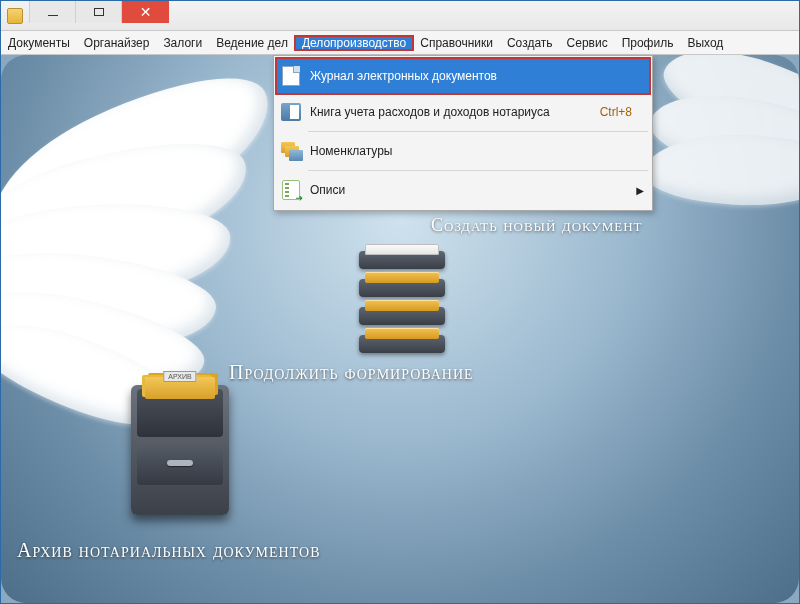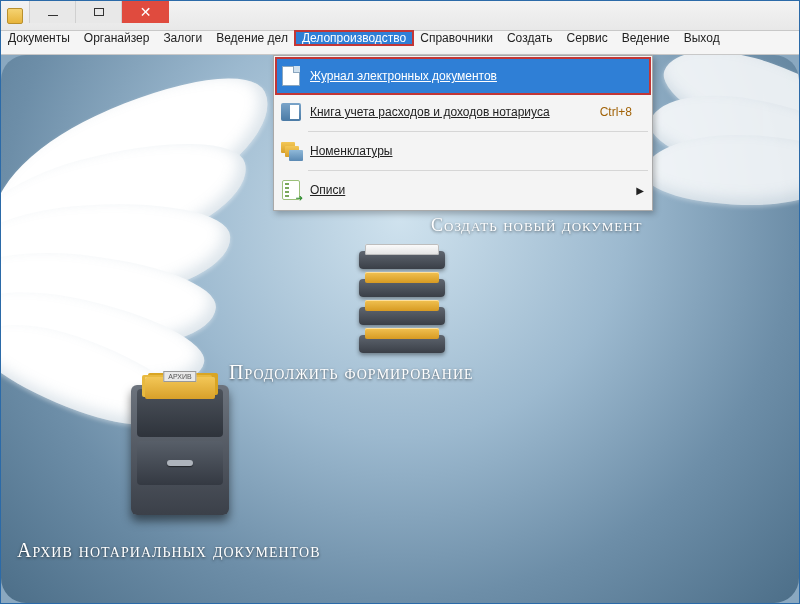--- a/index.html
+++ b/index.html
@@ -12,29 +12,29 @@
 .titlebar .app-icon { width: 16px; height: 16px; margin: 0 6px; background: linear-gradient(#f5d372,#e7b43b); border: 1px solid #b9902d; border-radius: 2px; }
 .titlebar .title { flex: 1; text-align: center; font-size: 12px; color: #333; }
 .titlebar .win-controls { display: flex; height: 100%; }
 .titlebar .win-btn { width: 46px; height: 22px; display: flex; align-items: center; justify-content: center; font-size: 12px; color: #333; border-left: 1px solid #d0d0d0; background: #e8e8e8; }
 .titlebar .win-close { background: #e04b3e; color: #fff; width: 48px; }
 .titlebar .win-min span { width: 10px; border-top: 1px solid #333; display: inline-block; margin-top: 6px; }
 .titlebar .win-max span { width: 10px; height: 8px; border: 1px solid #333; display: inline-block; }
 .titlebar .win-close span { font-size: 14px; font-weight: 400; }
 
 
-.menubar { height: 24px; background: #f5f5f5; border-bottom: 1px solid #c8c8c8; display: flex; align-items: flex-start; font-size: 12px; color: #222; position: relative; z-index: 10; }
+.menubar { height: 24px; background: #f5f5f5; border-bottom: 1px solid #c8c8c8; display: flex; align-items: center; font-size: 12px; color: #222; position: relative; z-index: 10; }
 .menubar .menu-item { padding: 0 7px; display: flex; align-items: center; cursor: default; }
 .menubar .menu-item.active { background: #2f7fd6; color: #fff; outline: 2px solid #c23636; outline-offset: -1px; }
 
 
 .dropdown { position: absolute; top: 54px; left: 272px; width: 380px; background: #f4f4f4; border: 1px solid #a9a9a9; box-shadow: 2px 3px 6px rgba(0,0,0,.25); z-index: 20; padding: 2px; }
 .dropdown .dd-row { display: flex; align-items: center; height: 36px; font-size: 12px; color: #222; position: relative; }
 .dropdown .dd-row .dd-icon { width: 30px; display: flex; align-items: center; justify-content: center; }
-.dropdown .dd-row .dd-label { flex: 1; padding-left: 4px; text-decoration: underline; }
+.dropdown .dd-row .dd-label { flex: 1; padding-left: 4px; }
 .dropdown .dd-row .dd-accel { padding-right: 18px; color: #a16207; }
 .dropdown .dd-row .dd-caret { position: absolute; right: 6px; font-size: 10px; }
 .dropdown .dd-row.highlight { background: #2f7fd6; color: #fff; outline: 2px solid #c23636; outline-offset: -1px; }
 .dd-sep { height: 1px; background: #d6d6d6; margin: 1px 2px 1px 32px; }
 
 
 .workspace { position: absolute; top: 54px; left: 0; right: 0; bottom: 0; overflow: hidden; background: radial-gradient(ellipse at 50% 30%, #cfe2ee 0%, #9cb9cf 40%, #6d8ea8 70%, #4c6e88 100%); border-radius: 25px; }
 
 
 .wing { position: absolute; top: 40px; left: -60px; width: 420px; height: 320px; pointer-events: none; }
@@ -114,21 +114,21 @@
 
   <div class="menubar">
     <div class="menu-item">Документы</div>
     <div class="menu-item">Органайзер</div>
     <div class="menu-item">Залоги</div>
     <div class="menu-item">Ведение дел</div>
     <div class="menu-item active">Делопроизводство</div>
     <div class="menu-item">Справочники</div>
     <div class="menu-item">Создать</div>
     <div class="menu-item">Сервис</div>
-    <div class="menu-item">Ведение</div>
+    <div class="menu-item">Профиль</div>
     <div class="menu-item">Выход</div>
   </div>
 
   <div class="workspace">
     <div class="wing">
       <div class="feather f1"></div>
         <div class="feather f2"></div>
         <div class="feather f3"></div>
       <div class="feather f4"></div>
         <div class="feather f5"></div>

